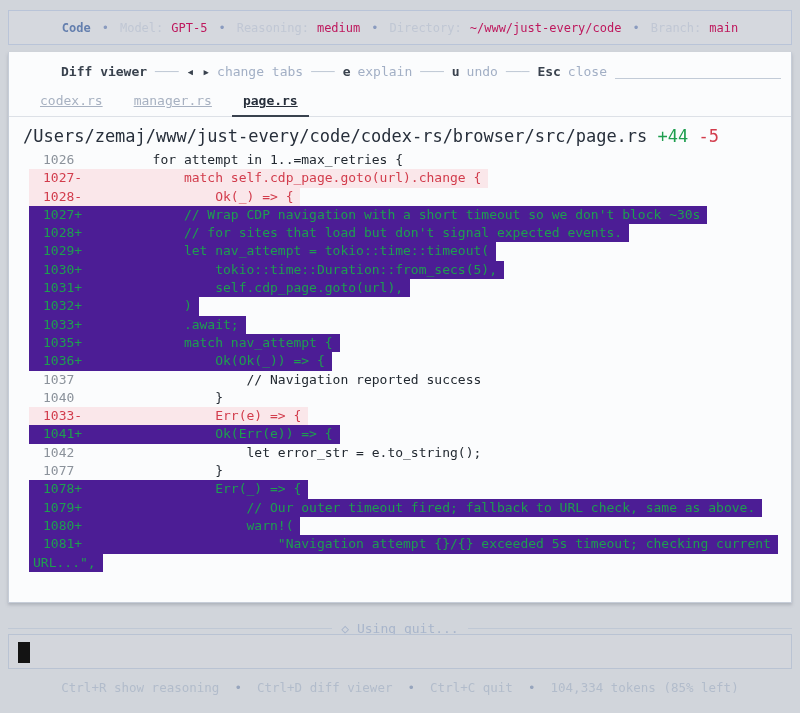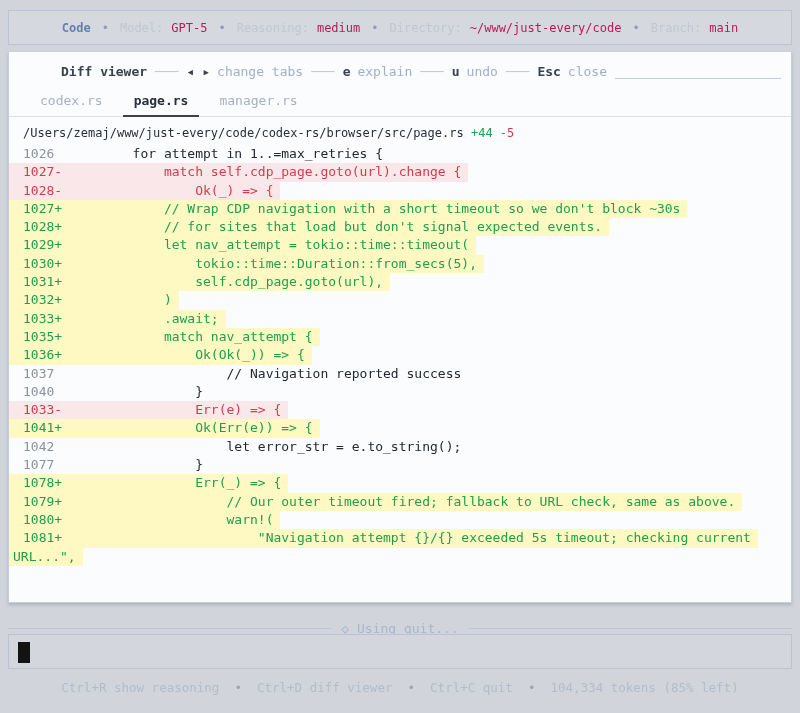--- a/index.html
+++ b/index.html
@@ -39,35 +39,35 @@
   .pt-label { color: #a2afc5; }
   .pt-fill  { flex: 1; height: 0; border-top: 1px solid #c2cbd7; margin-left: 8px; }
 
   .tabs {
     display: flex; align-items: flex-end; height: 36px;
     padding-left: 20px; border-bottom: 1px solid #dde1e7; margin-top: 2px;
     font-size: 13px;
   }
   .tab {
     padding: 6px 11px 7px; margin-right: 9px; color: #a7b1c1;
-    border-bottom: 2px solid transparent; margin-bottom: -1px; cursor: default;
+    border-bottom: 2px solid transparent; margin-bottom: -1px; cursor: default; text-decoration: underline;
   }
   .tab.active { color: #272f3b; font-weight: bold; border-bottom-color: #39424e; }
 
   .filepath {
-    font-size: 12px; color: #272f3b; padding: 9px 0 5px 14px; white-space: pre;
+    font-size: 17px; color: #272f3b; padding: 9px 0 5px 14px; white-space: pre;
   }
   .fp-add { color: #1e9e4f; }
   .fp-del { color: #d23c4c; }
 
-  .diff { font-size: 13px; }
+  .diff { font-size: 13px; padding-left: 20px; }
   .drow { height: 18.3px; line-height: 18.3px; white-space: pre; }
   .hl   { display: inline-block; height: 100%; padding: 0 7px 0 14px; }
   .drow.cont .hl { padding-left: 4px; }
-  .drow.add .hl { background: #fef9c3; }
+  .drow.add .hl { background: #4c1d95; }
   .drow.del .hl { background: #fae7ea; }
   .ln { display: inline-block; }
   .drow.ctx .ln   { color: #8b929b; }
   .drow.ctx .code { color: #222931; }
   .drow.add .ln, .drow.add .code { color: #1e9e4f; }
   .drow.del .ln, .drow.del .code { color: #d23c4c; }
 
   
   .status {
     position: absolute; top: 620px; left: 8px; width: 784px; height: 16px;
@@ -97,22 +97,22 @@
 <body>
 
 <div class="topbar">
   <span><span class="app">Code</span><span class="sep">•</span><span class="label">Model:</span><span class="value">GPT-5</span><span class="sep">•</span><span class="label">Reasoning:</span><span class="value">medium</span><span class="sep">•</span><span class="label">Directory:</span><span class="value">~/www/just-every/code</span><span class="sep">•</span><span class="label">Branch:</span><span class="value">main</span></span>
 </div>
 
 <div class="panel">
   <div class="panel-title"><span class="pt-title">Diff viewer</span><span class="pt-dash">───</span><span class="pt-key">◂ ▸</span><span class="pt-label">change tabs</span><span class="pt-dash">───</span><span class="pt-key">e</span><span class="pt-label">explain</span><span class="pt-dash">───</span><span class="pt-key">u</span><span class="pt-label">undo</span><span class="pt-dash">───</span><span class="pt-key">Esc</span><span class="pt-label">close</span><span class="pt-fill"></span></div>
   <div class="tabs">
       <div class="tab">codex.rs</div>
+      <div class="tab">manager.rs</div>
       <div class="tab active">page.rs</div>
-      <div class="tab">manager.rs</div>
     </div>
   <div class="filepath"><span>/Users/zemaj/www/just-every/code/codex-rs/browser/src/page.rs</span><span> </span><span class="fp-add">+44</span><span> </span><span class="fp-del">-5</span></div>
   <div class="diff">
       <div class="drow ctx"><span class="hl"><span class="ln">1026 </span><span class="code">         for attempt in 1..=max_retries {</span></span></div>
       <div class="drow del"><span class="hl"><span class="ln">1027-</span><span class="code">             match self.cdp_page.goto(url).change {</span></span></div>
       <div class="drow del"><span class="hl"><span class="ln">1028-</span><span class="code">                 Ok(_) =&gt; {</span></span></div>
       <div class="drow add"><span class="hl"><span class="ln">1027+</span><span class="code">             // Wrap CDP navigation with a short timeout so we don't block ~30s</span></span></div>
       <div class="drow add"><span class="hl"><span class="ln">1028+</span><span class="code">             // for sites that load but don't signal expected events.</span></span></div>
       <div class="drow add"><span class="hl"><span class="ln">1029+</span><span class="code">             let nav_attempt = tokio::time::timeout(</span></span></div>
       <div class="drow add"><span class="hl"><span class="ln">1030+</span><span class="code">                 tokio::time::Duration::from_secs(5),</span></span></div>

